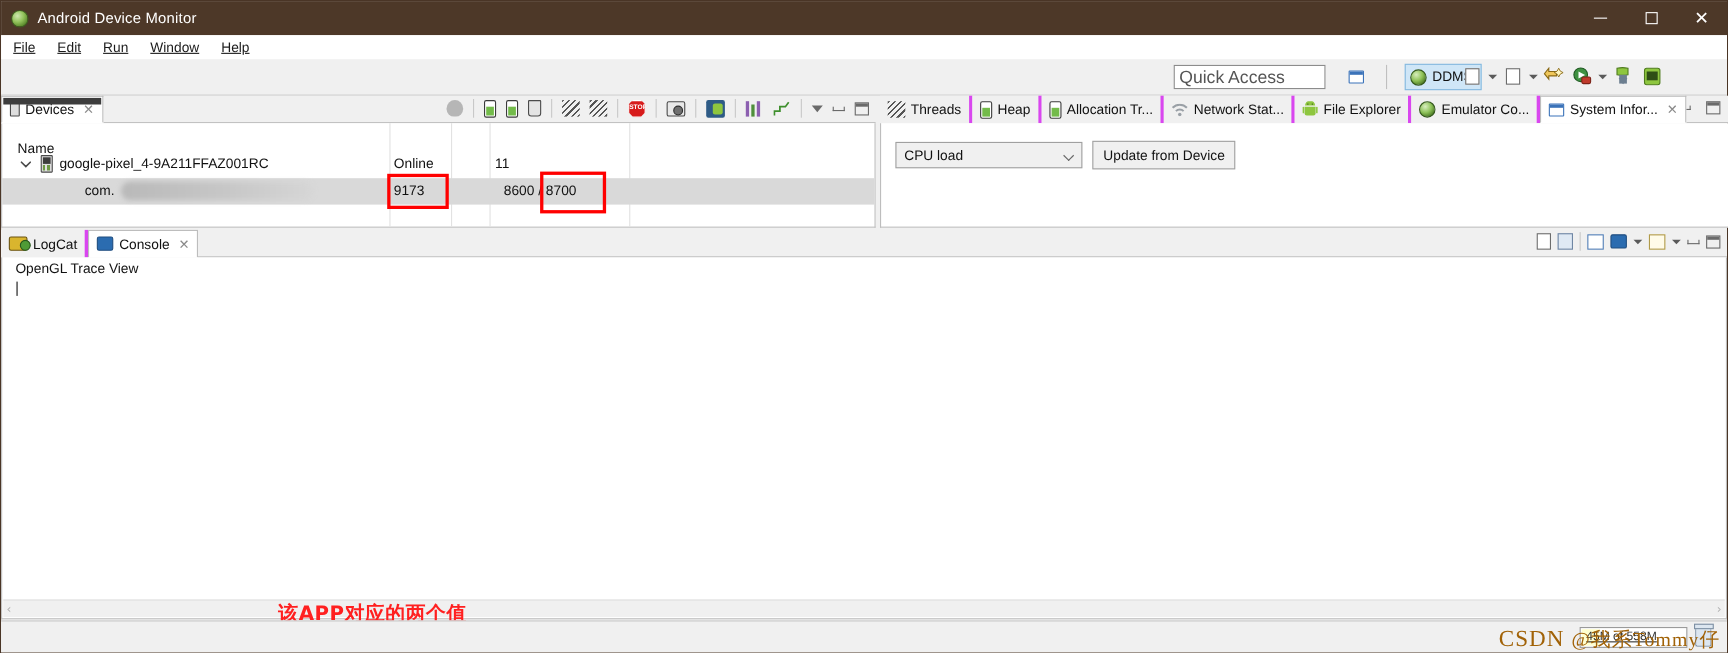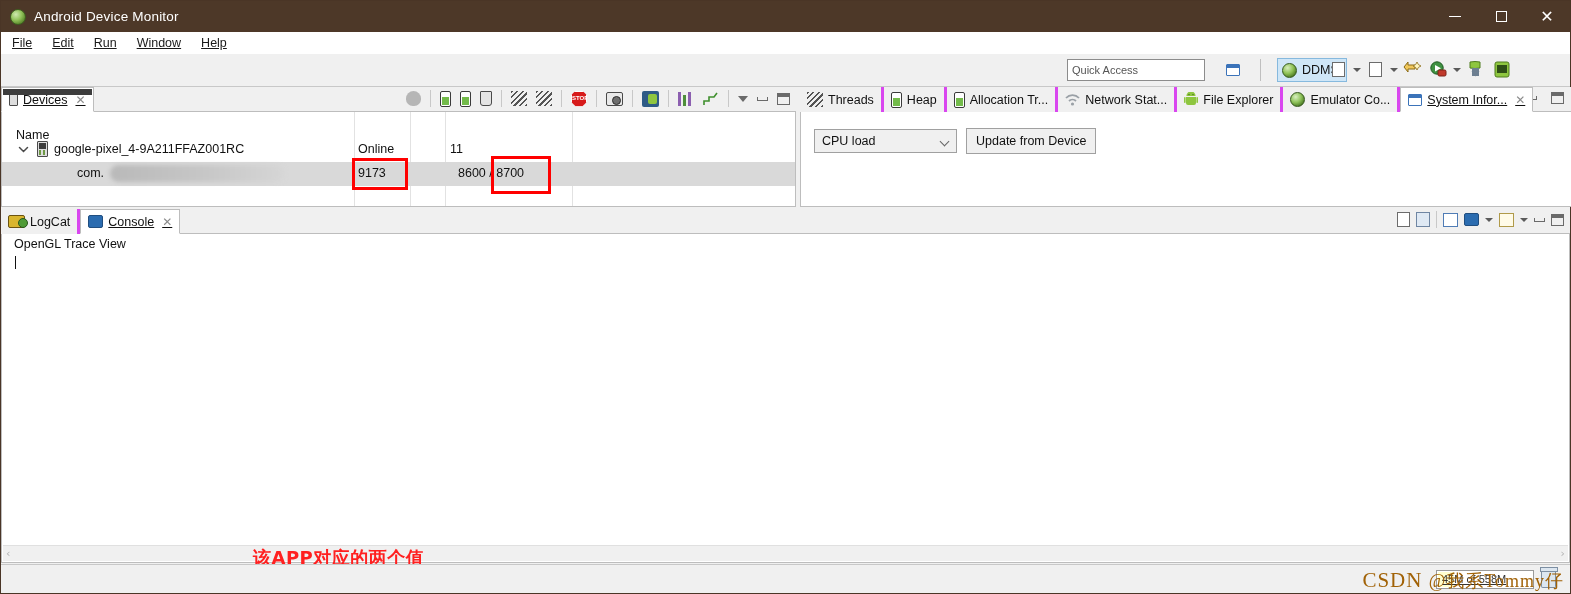--- a/index.html
+++ b/index.html
@@ -71,21 +71,21 @@
     display: flex;
     align-items: center;
     position: relative;
     border-bottom: 1px solid #c8c8c8;
   }
   .quick-access {
     position: absolute; left: 1066px; top: 5px;
     width: 138px; height: 22px;
     background: #fff;
     border: 1px solid #8c8c8c;
-    font-size: 11px;
+    font-size: 16px;
     color: #555;
     padding: 2px 4px;
     line-height: 17px;
   }
   .cb-sep {
     width: 1px; height: 22px; background: #bfbfbf;
     display: inline-block;
   }
   .tb-group { position: absolute; display: flex; align-items: center; gap: 5px; top: 4px; }
   .tb-btn {
@@ -137,21 +137,21 @@
     color: #111;
     border-right: 3px solid #d946ef;
     background: #f0f0f0;
   }
   .vtab.selected {
     background: #ffffff;
     border-top: 1px solid #bdbdbd;
     border-left: 1px solid #bdbdbd;
     border-right: 1px solid #bdbdbd;
     border-bottom: 1px solid #ffffff;
-    position: relative; z-index: 3; text-decoration: underline;
+    position: relative; z-index: 3;
   }
   .tab-x {
     font-size: 12px; color: #8a8a8a; margin-left: 3px;
     font-family: "DejaVu Sans", sans-serif;
   }
   .tabstrip-fill {
     flex: 1;
     height: 25px;
     border-bottom: 1px solid #bdbdbd;
   }
@@ -202,21 +202,21 @@
 
   
   .si-body {
     position: absolute; left: 0; top: 25px; right: 0; bottom: 0;
     background: #ffffff;
     border: 1px solid #bdbdbd;
     border-top: none;
   }
   .si-controls { display: flex; align-items: center; gap: 9px; padding: 16px 0 0 13px; }
   .combo {
-    width: 143px; height: 24px;
+    width: 170px; height: 24px;
     background: #f0f0f0;
     border: 1px solid #a0a0a0;
     display: flex; align-items: center;
     font-size: 12.5px; color: #111;
     padding-left: 7px;
     position: relative;
   }
   .combo .chev {
     position: absolute; right: 8px; top: 8px;
     width: 7px; height: 7px;

